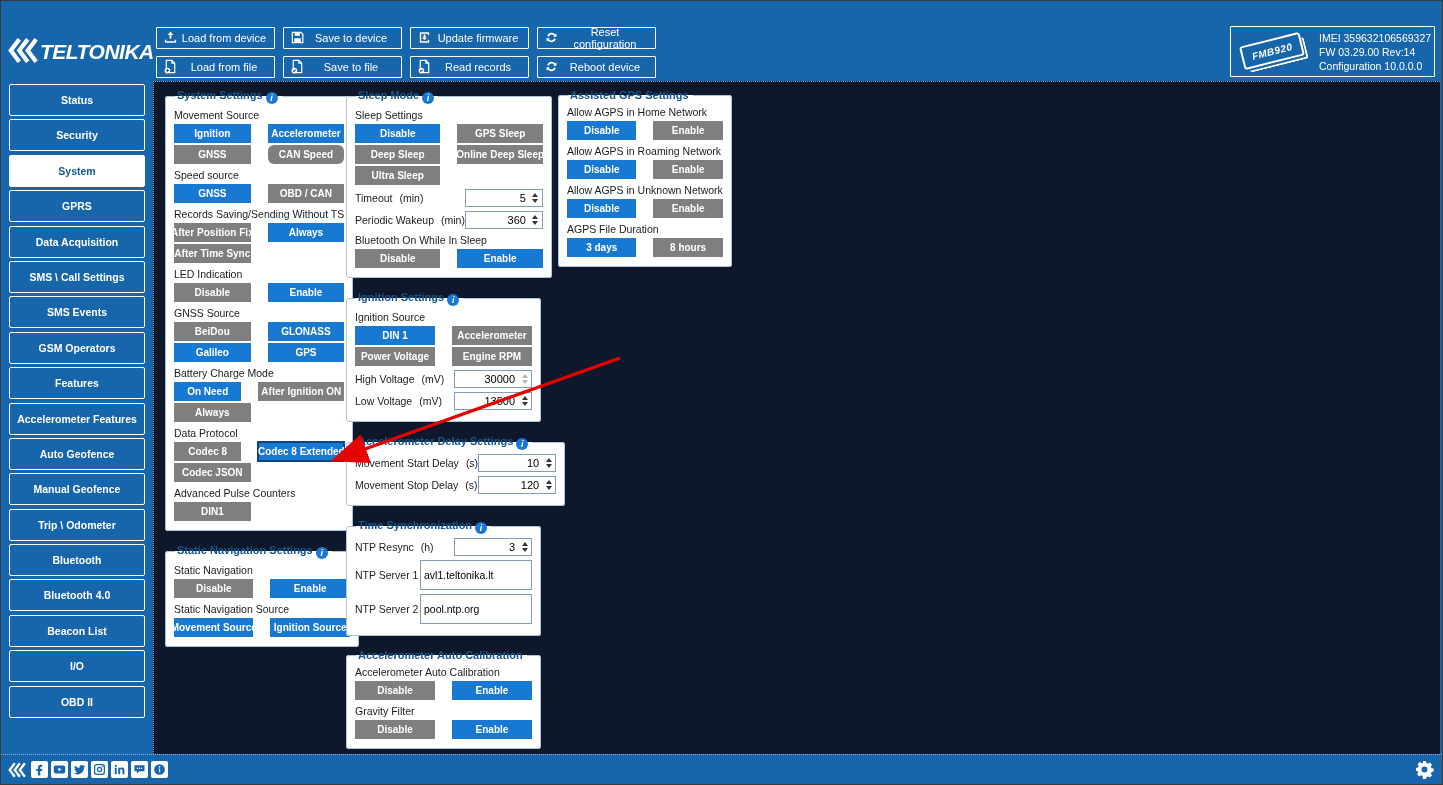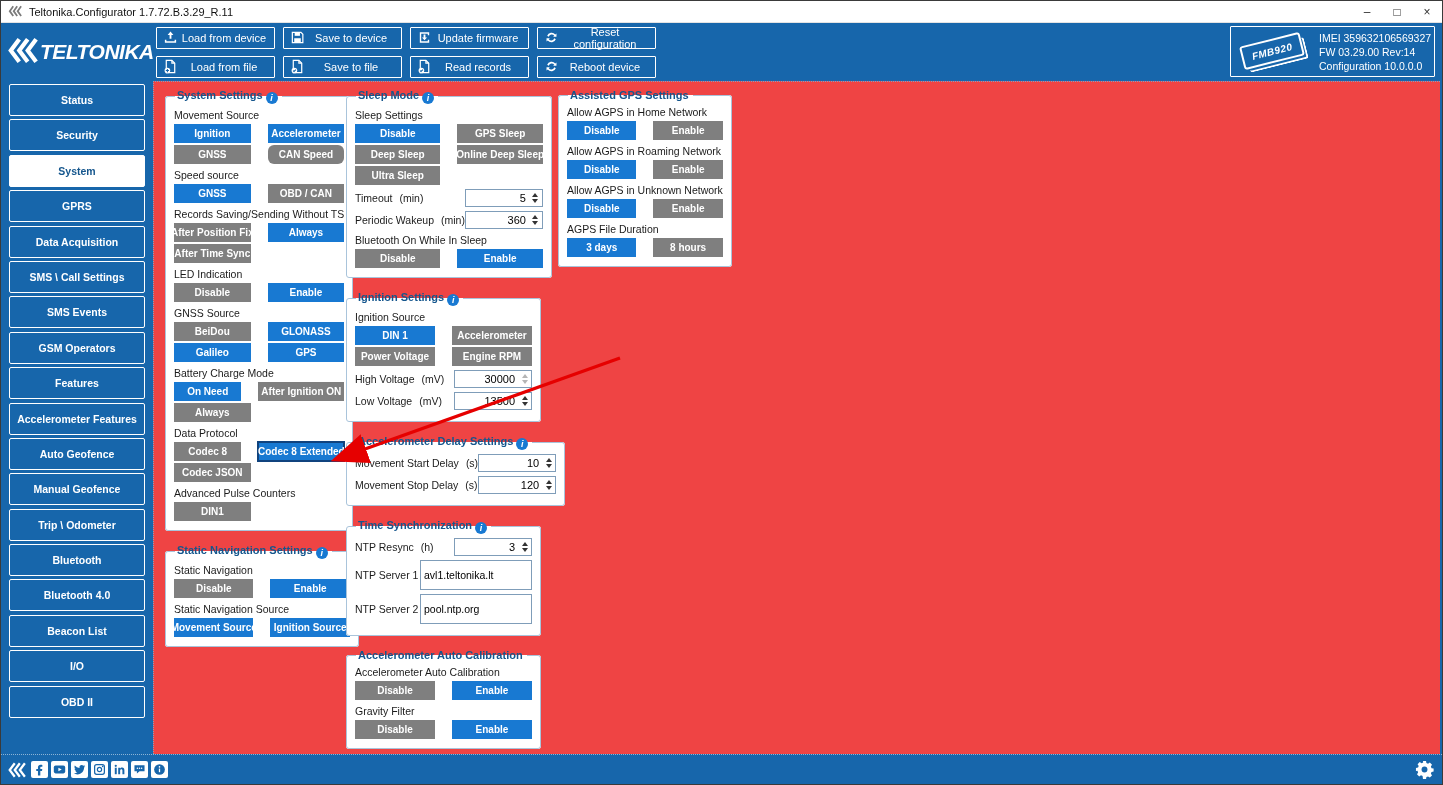--- a/index.html
+++ b/index.html
@@ -29,21 +29,21 @@
   .devimg .box::after{content:"";position:absolute;left:3px;right:-5px;top:4px;bottom:-6px;border-right:2px solid #fff;border-bottom:2px solid #fff;border-radius:3px;}
   .devimg .mdl{color:#fff;font-size:10px;font-weight:bold;font-style:italic;letter-spacing:.5px;}
   .devtext{color:#fff;font-size:10.5px;line-height:14px;white-space:nowrap;}
 
   
   .sidebar{position:absolute;left:0;top:80px;width:152px;bottom:30px;background:#1766ab;padding-top:3px;}
   .side-item{width:136px;height:32px;margin:0 auto 3.4px;display:flex;align-items:center;justify-content:center;border:1px solid #fff;border-radius:2px;color:#fff;font-size:10.5px;font-weight:bold;background:#1766ab;cursor:pointer;}
   .side-item.active{background:#fff;color:#15568d;}
 
   
-  .content{position:absolute;left:152px;top:80px;right:2px;bottom:30px;background:#ef4444;border-top:1px dotted #7ea3c6;border-left:1px dotted #7ea3c6;overflow:hidden;}
+  .content{position:absolute;left:152px;top:80px;right:2px;bottom:30px;background:#0f172a;border-top:1px dotted #7ea3c6;border-left:1px dotted #7ea3c6;overflow:hidden;}
   .col{position:absolute;top:7px;display:flex;flex-direction:column;gap:13px;}
   .col1{left:11px;width:165px;}
   .col2{left:192px;width:195px;}
   .col3{left:404px;width:157px;}
   .panel{border:1px solid #a9c4db;border-radius:3px;margin:0;padding:0 8px 7px;background:#fff;}
   .panel legend{font-size:11px;font-weight:bold;color:#15568d;padding:0 4px 0 2px;margin-left:1px;white-space:nowrap;}
   .panel legend .info{display:inline-block;width:12px;height:12px;border-radius:50%;background:#1879d2;color:#fff;font-size:9px;font-style:italic;font-weight:bold;text-align:center;line-height:12px;vertical-align:-2px;margin-left:3px;cursor:pointer;}
   .glab{font-size:10.5px;color:#1b1b1b;margin:5px 0 3px;white-space:nowrap;}
   .brow{display:flex;gap:17px;margin-bottom:2px;}
   .tbtn{height:19px;display:flex;align-items:center;justify-content:center;font-size:10px;font-weight:bold;color:#fff;background:#7f7f7f;cursor:pointer;white-space:nowrap;overflow:hidden;}
@@ -71,35 +71,20 @@
   .gear{margin-left:auto;width:19px;height:19px;cursor:pointer;display:flex;}
 
   .arrow-layer{position:absolute;left:0;top:0;width:1443px;height:785px;pointer-events:none;z-index:50;}
   .ic svg{width:100%;height:100%;display:block;}
 </style>
 </head>
 <body>
 
 <div class="win">
 
-  <div class="titlebar">
-    <span class="appicon">
-      <svg viewBox="0 0 32 28">
-          <path d="M12 3L4 14l8 11" fill="none" stroke="#7b7b7b" stroke-width="4"></path>
-          <path d="M21 3l-8 11 8 11" fill="none" stroke="#7b7b7b" stroke-width="4"></path>
-          <path d="M30 3l-8 11 8 11" fill="none" stroke="#7b7b7b" stroke-width="4"></path>
-        </svg>
-    </span>
-    <span class="title-text">Teltonika.Configurator 1.7.72.B.3.29_R.11</span>
-    <span class="win-controls">
-      <span>–</span>
-      <span>□</span>
-      <span>×</span>
-    </span>
-  </div>
 
   <div class="header">
     <div class="brand">
       <span class="chev">
         <svg width="30" height="27" viewBox="0 0 32 28">
             <path d="M12 2L3 14l9 12" fill="none" stroke="#fff" stroke-width="4.5"></path>
             <path d="M21 2l-9 12 9 12" fill="none" stroke="#fff" stroke-width="4.5"></path>
             <path d="M30 2l-9 12 9 12" fill="none" stroke="#fff" stroke-width="4.5"></path>
           </svg>
       </span>

